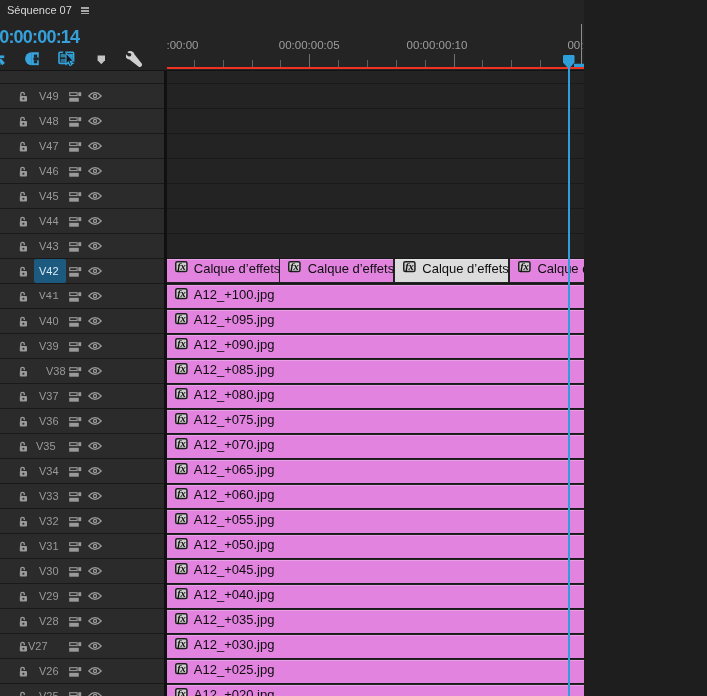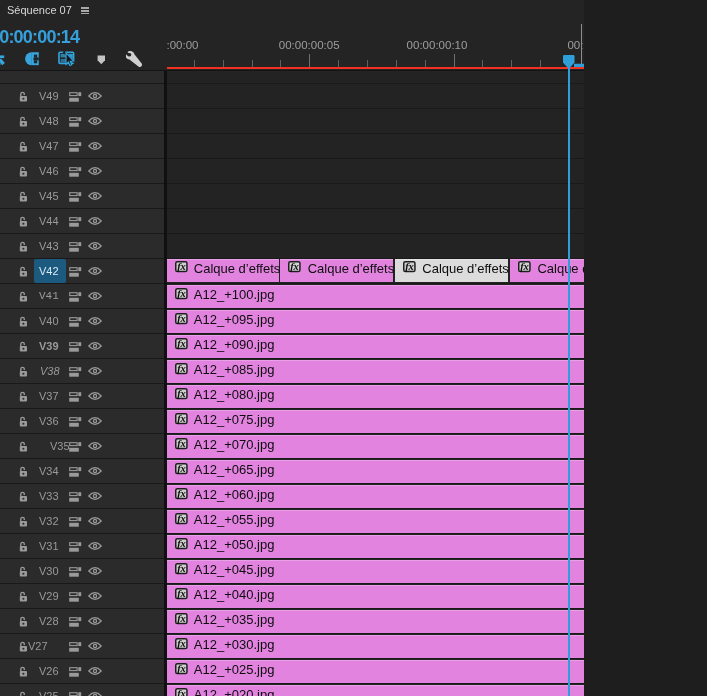--- a/index.html
+++ b/index.html
@@ -257,39 +257,39 @@
 <circle cx="7" cy="4" r="2.2" fill="#9a9a9a"></circle>
 <circle cx="7" cy="4" r="0.95" fill="#2b2b2b"></circle>
 </svg>
 <div class="rowsep" style="left:0;top:332.5px;width:163.5px;background:#191919;"></div>
 <div class="rowsep" style="left:166.5px;top:332.5px;width:540.5px;background:#1a1a1a;"></div>
 <svg class="abs" style="left:18.5px;top:340.5px;" width="10" height="11" viewBox="0 0 10 11">
 <path d="M1.8,5.4 V3.1 A1.75,1.75 0 0 1 5.3,3.1 V3.9" stroke="#9a9a9a" stroke-width="1.35" fill="none"></path>
 <rect x="0.8" y="5.1" width="7.2" height="5.3" rx="0.9" fill="#9a9a9a"></rect>
 <circle cx="4.4" cy="7.7" r="1.05" fill="#2b2b2b"></circle>
 </svg>
-<div class="tname" style="left:39px;top:340.0px;font-weight:bold;">V39</div>
+<div class="tname" style="left:39px;top:340.0px;">V39</div>
 <svg class="abs" style="left:69.3px;top:341.7px;" width="13" height="10" viewBox="0 0 13 10">
 <rect x="0.7" y="0.7" width="7.4" height="2.9" fill="none" stroke="#9a9a9a" stroke-width="1.1"></rect>
 <rect x="9.3" y="0.2" width="2.9" height="3.9" fill="#9a9a9a"></rect>
 <rect x="0.2" y="5.8" width="9.6" height="3.9" fill="#9a9a9a"></rect>
 </svg>
 <svg class="abs" style="left:88.3px;top:342.3px;" width="14" height="8" viewBox="0 0 14 8">
 <path d="M0.8,4 Q3.8,0.7 7,0.7 Q10.2,0.7 13.2,4 Q10.2,7.3 7,7.3 Q3.8,7.3 0.8,4 Z" fill="none" stroke="#9a9a9a" stroke-width="1.2"></path>
 <circle cx="7" cy="4" r="2.2" fill="#9a9a9a"></circle>
 <circle cx="7" cy="4" r="0.95" fill="#2b2b2b"></circle>
 </svg>
 <div class="rowsep" style="left:0;top:357.5px;width:163.5px;background:#191919;"></div>
 <div class="rowsep" style="left:166.5px;top:357.5px;width:540.5px;background:#1a1a1a;"></div>
 <svg class="abs" style="left:18.5px;top:365.5px;" width="10" height="11" viewBox="0 0 10 11">
 <path d="M1.8,5.4 V3.1 A1.75,1.75 0 0 1 5.3,3.1 V3.9" stroke="#9a9a9a" stroke-width="1.35" fill="none"></path>
 <rect x="0.8" y="5.1" width="7.2" height="5.3" rx="0.9" fill="#9a9a9a"></rect>
 <circle cx="4.4" cy="7.7" r="1.05" fill="#2b2b2b"></circle>
 </svg>
-<div class="tname" style="left:40px;top:365.0px;font-style:italic;">V38</div>
+<div class="tname" style="left:46px;top:365.0px;">V38</div>
 <svg class="abs" style="left:69.3px;top:366.7px;" width="13" height="10" viewBox="0 0 13 10">
 <rect x="0.7" y="0.7" width="7.4" height="2.9" fill="none" stroke="#9a9a9a" stroke-width="1.1"></rect>
 <rect x="9.3" y="0.2" width="2.9" height="3.9" fill="#9a9a9a"></rect>
 <rect x="0.2" y="5.8" width="9.6" height="3.9" fill="#9a9a9a"></rect>
 </svg>
 <svg class="abs" style="left:88.3px;top:367.3px;" width="14" height="8" viewBox="0 0 14 8">
 <path d="M0.8,4 Q3.8,0.7 7,0.7 Q10.2,0.7 13.2,4 Q10.2,7.3 7,7.3 Q3.8,7.3 0.8,4 Z" fill="none" stroke="#9a9a9a" stroke-width="1.2"></path>
 <circle cx="7" cy="4" r="2.2" fill="#9a9a9a"></circle>
 <circle cx="7" cy="4" r="0.95" fill="#2b2b2b"></circle>
 </svg>
@@ -329,21 +329,21 @@
 <circle cx="7" cy="4" r="2.2" fill="#9a9a9a"></circle>
 <circle cx="7" cy="4" r="0.95" fill="#2b2b2b"></circle>
 </svg>
 <div class="rowsep" style="left:0;top:432.5px;width:163.5px;background:#191919;"></div>
 <div class="rowsep" style="left:166.5px;top:432.5px;width:540.5px;background:#1a1a1a;"></div>
 <svg class="abs" style="left:18.5px;top:440.5px;" width="10" height="11" viewBox="0 0 10 11">
 <path d="M1.8,5.4 V3.1 A1.75,1.75 0 0 1 5.3,3.1 V3.9" stroke="#9a9a9a" stroke-width="1.35" fill="none"></path>
 <rect x="0.8" y="5.1" width="7.2" height="5.3" rx="0.9" fill="#9a9a9a"></rect>
 <circle cx="4.4" cy="7.7" r="1.05" fill="#2b2b2b"></circle>
 </svg>
-<div class="tname" style="left:50px;top:440.0px;">V35</div>
+<div class="tname" style="left:36px;top:440.0px;">V35</div>
 <svg class="abs" style="left:69.3px;top:441.7px;" width="13" height="10" viewBox="0 0 13 10">
 <rect x="0.7" y="0.7" width="7.4" height="2.9" fill="none" stroke="#9a9a9a" stroke-width="1.1"></rect>
 <rect x="9.3" y="0.2" width="2.9" height="3.9" fill="#9a9a9a"></rect>
 <rect x="0.2" y="5.8" width="9.6" height="3.9" fill="#9a9a9a"></rect>
 </svg>
 <svg class="abs" style="left:88.3px;top:442.3px;" width="14" height="8" viewBox="0 0 14 8">
 <path d="M0.8,4 Q3.8,0.7 7,0.7 Q10.2,0.7 13.2,4 Q10.2,7.3 7,7.3 Q3.8,7.3 0.8,4 Z" fill="none" stroke="#9a9a9a" stroke-width="1.2"></path>
 <circle cx="7" cy="4" r="2.2" fill="#9a9a9a"></circle>
 <circle cx="7" cy="4" r="0.95" fill="#2b2b2b"></circle>
 </svg>

